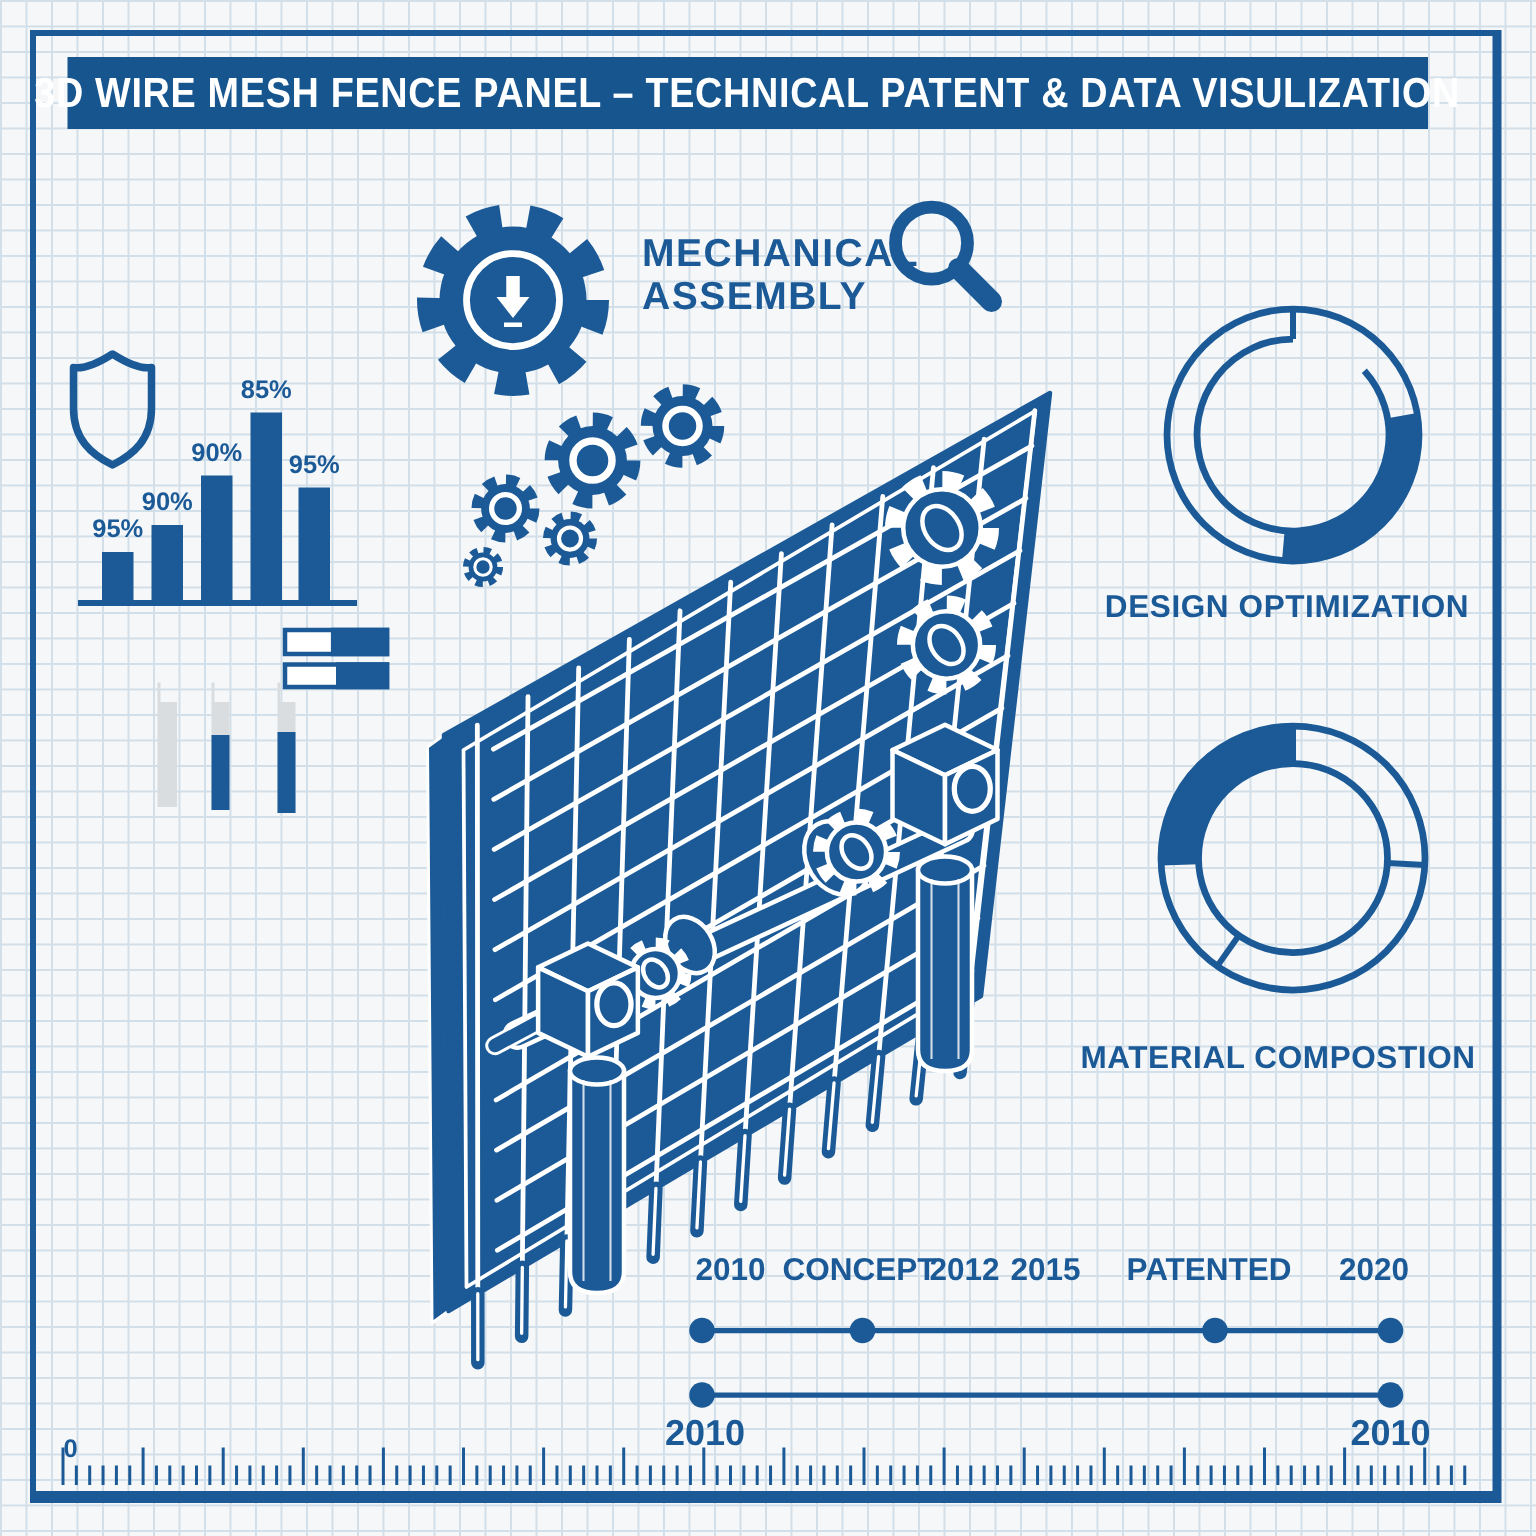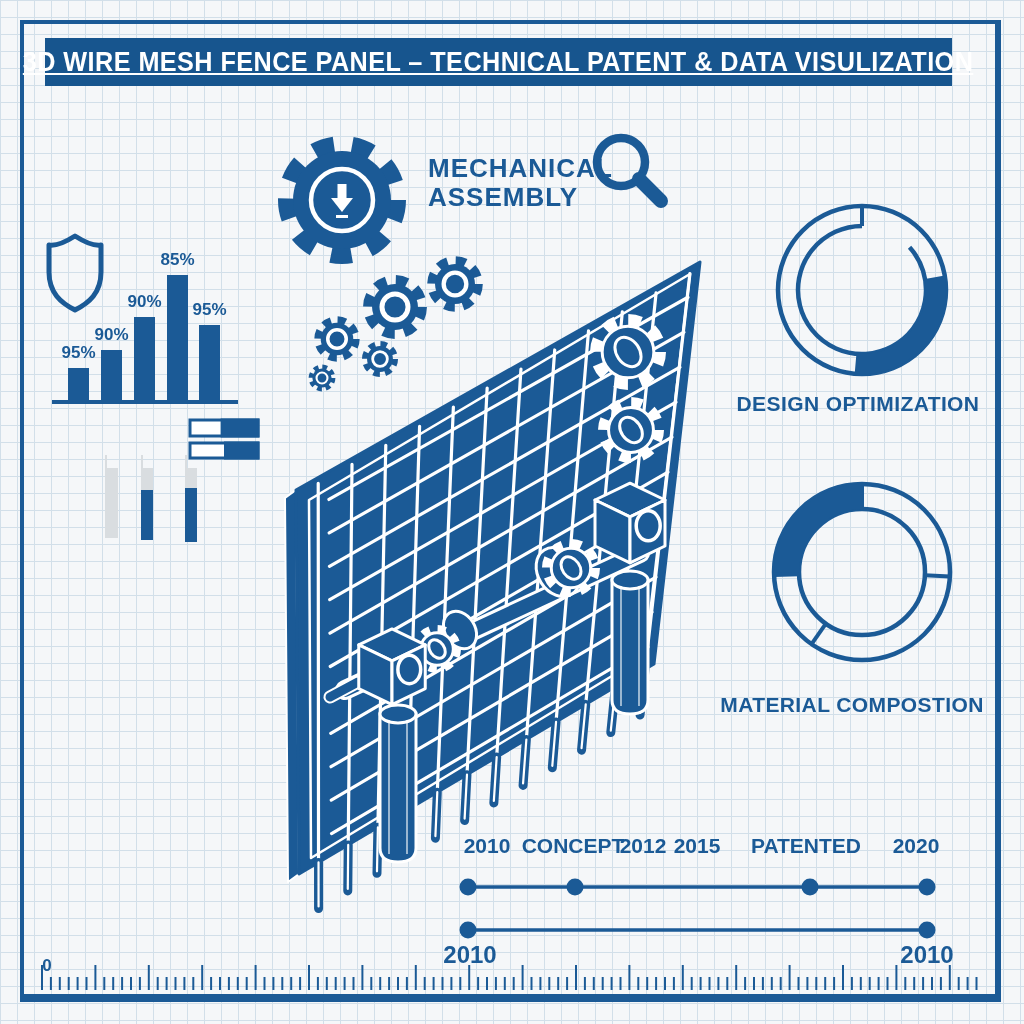--- a/index.html
+++ b/index.html
@@ -9,21 +9,21 @@
         background-color:#f5f7f9;
         background-image:
           linear-gradient(#d2dfe9 1px, transparent 1px),
           linear-gradient(90deg,#d2dfe9 1px, transparent 1px);
         background-size:17px 17px;}
   .frame{position:absolute;left:20px;top:20px;width:981px;height:982px;
          border-style:solid;border-color:#1b5a96;
          border-width:4px 6px 8px 4px;box-sizing:border-box;pointer-events:none;}
   .banner{position:absolute;left:45px;top:38px;width:907px;height:48px;
           background:#17558e;color:#ffffff;display:flex;align-items:center;
-          justify-content:center;text-decoration:underline;}
+          justify-content:center;}
   .banner span{font-size:28px;font-weight:700;letter-spacing:.5px;white-space:nowrap;
           transform:scaleX(.9);transform-origin:center;}
   svg{position:absolute;left:0;top:0;}
   svg text{font-family:"Liberation Sans",sans-serif;fill:#1b5a96;font-weight:700;}
   .donut-title{font-size:21px;letter-spacing:.4px;}
   .mech{font-size:26px;letter-spacing:1px;}
 </style>
 </head>
 <body>
 

